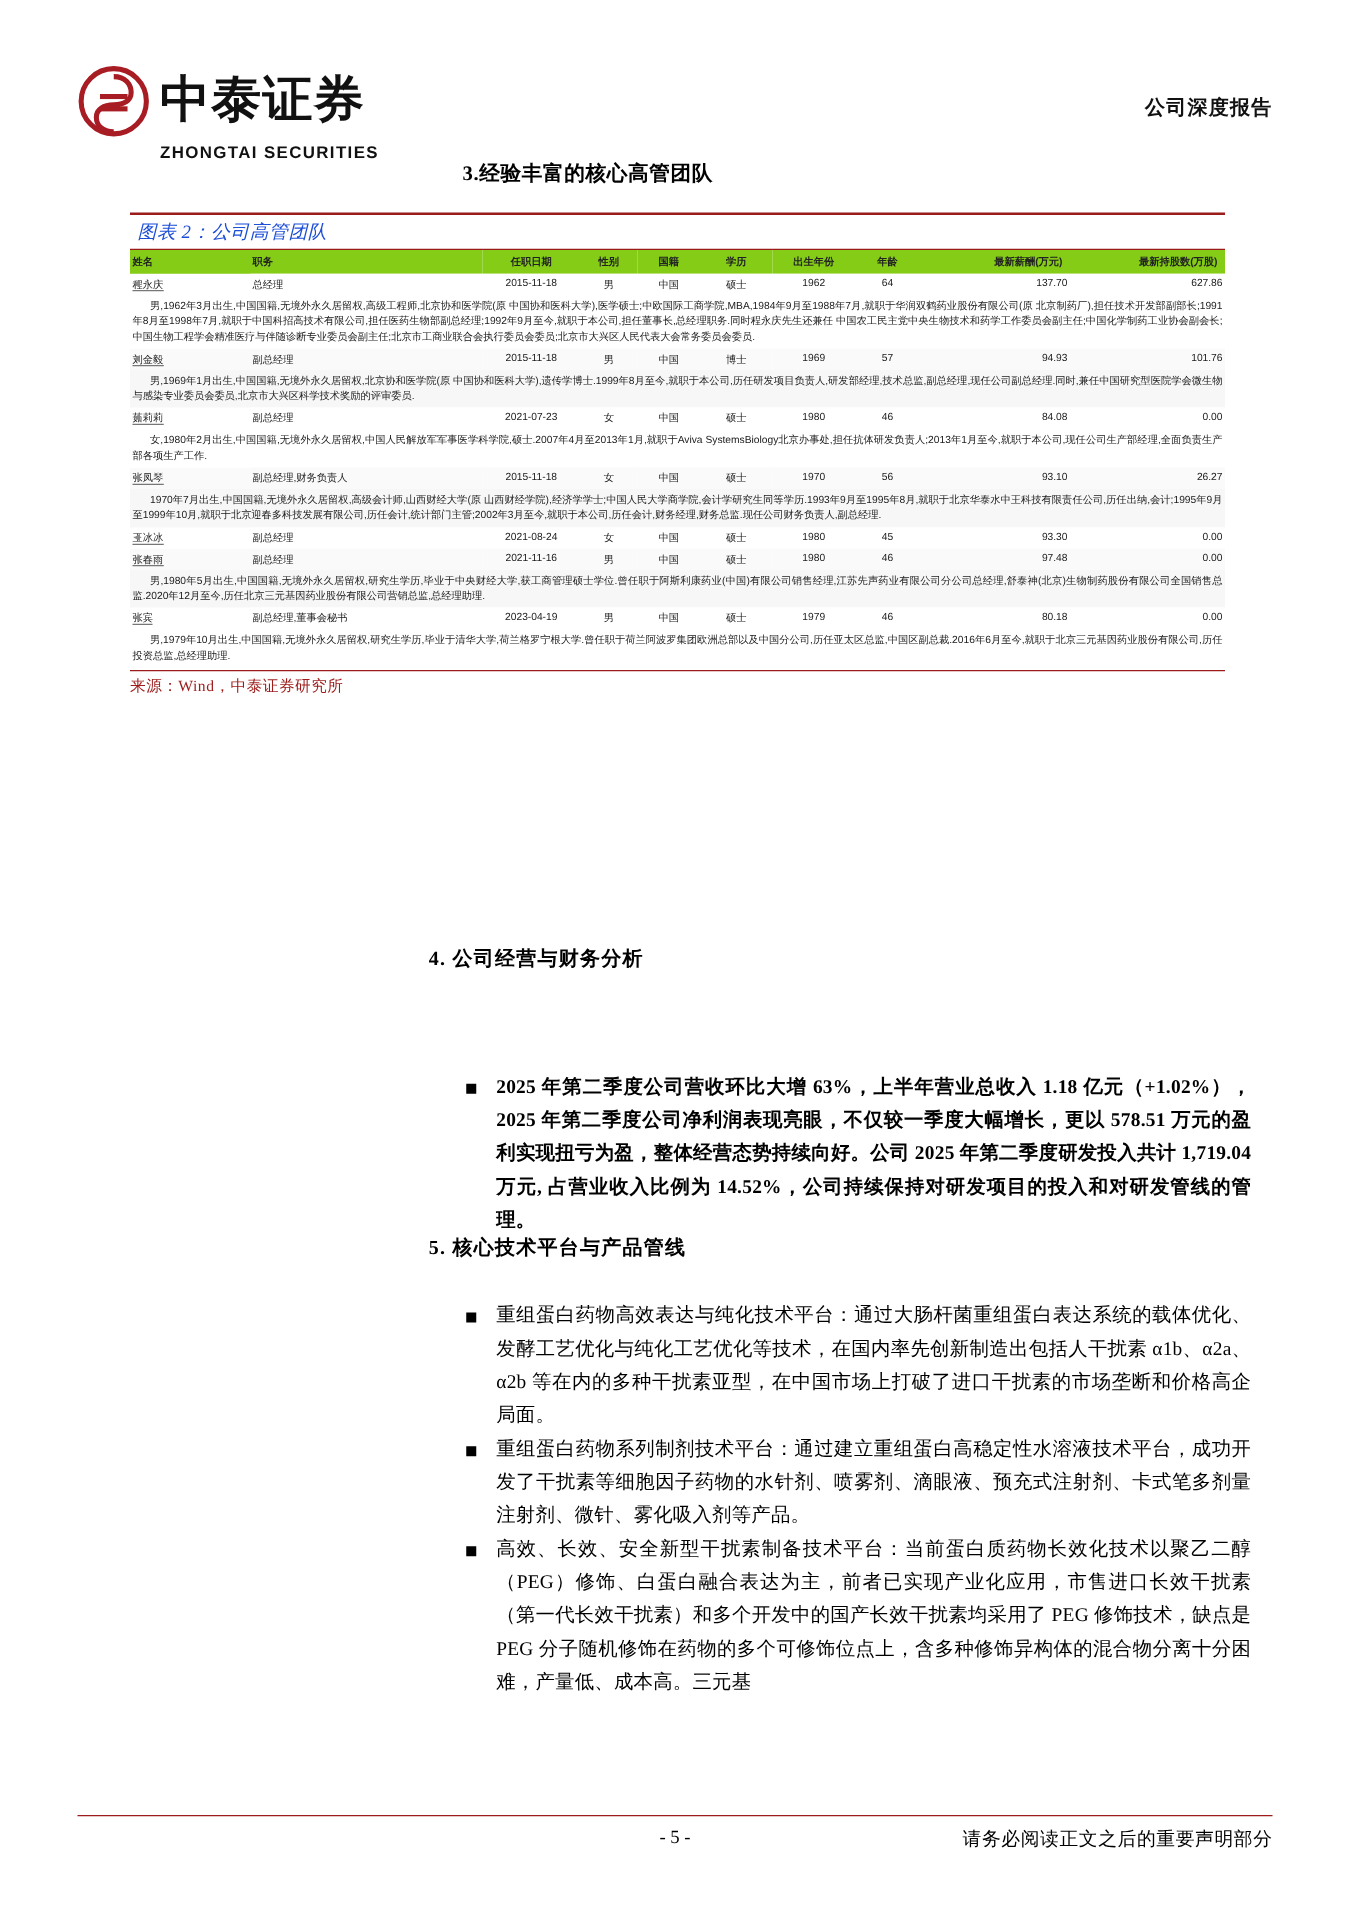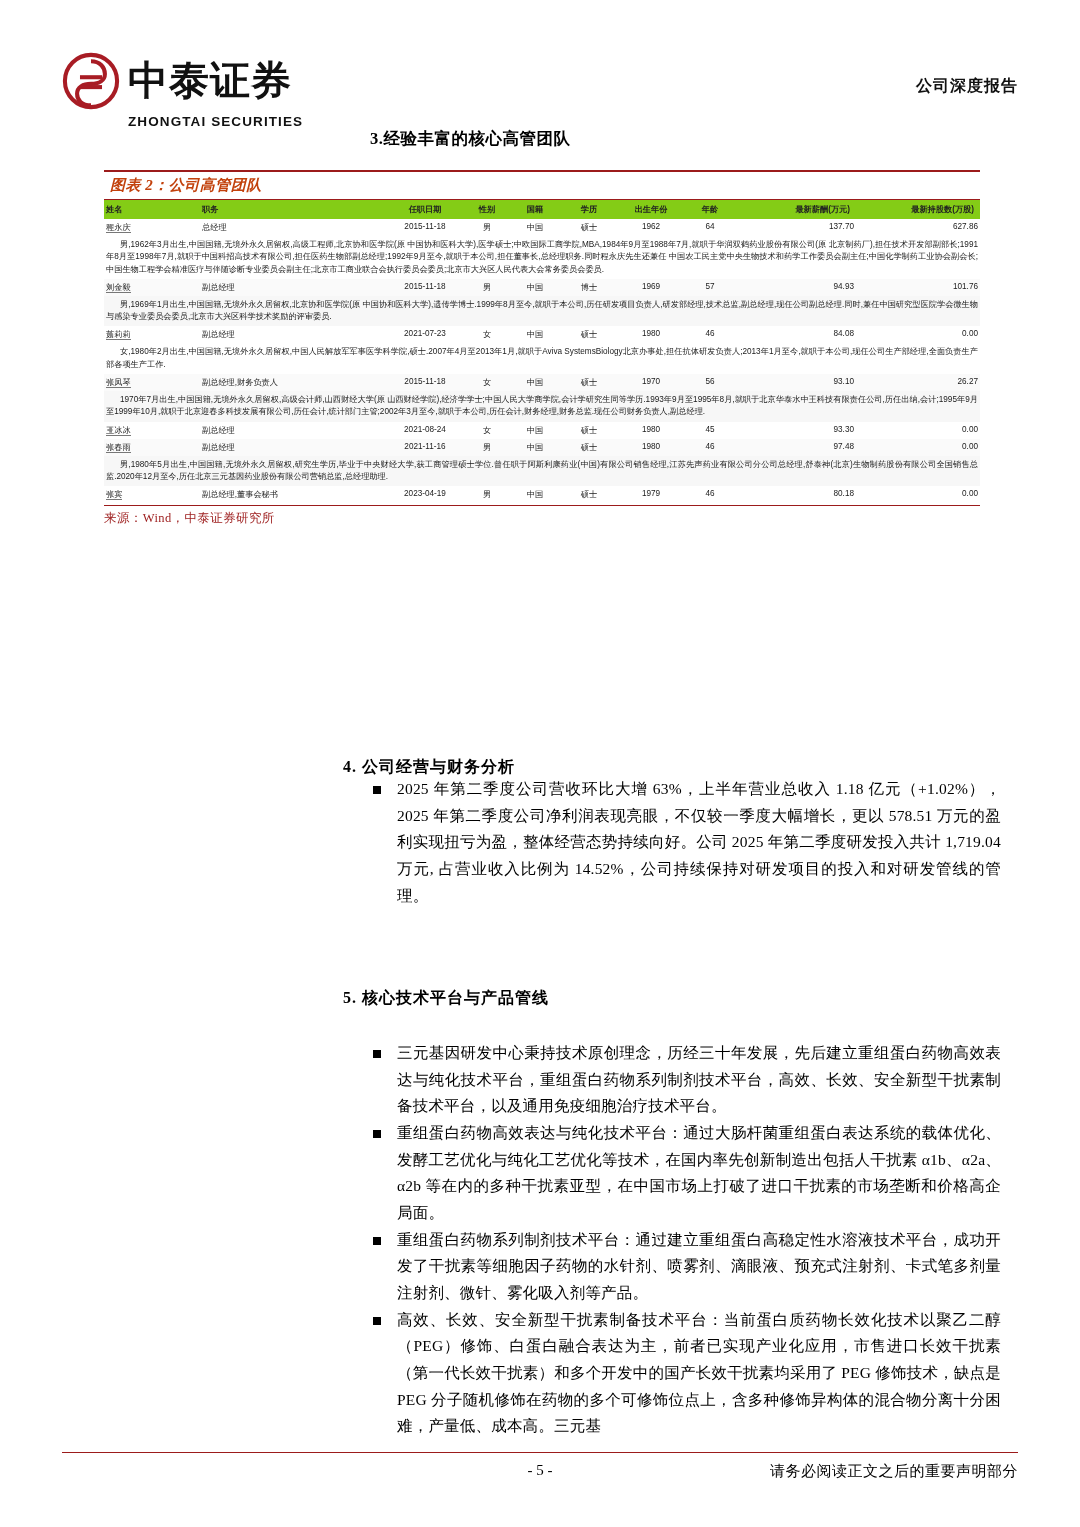--- a/index.html
+++ b/index.html
@@ -67,23 +67,23 @@
 
   
   .exhibit {
     position: absolute;
     left: 104px; top: 170px;
     width: 876px;
   }
   .exhibit-rule-top { border-top: 2px solid #9c1b1b; width: 100%; }
   .exhibit-title {
     font-size: 15px;
-    font-weight: 700;
+    font-weight: 400;
     font-style: italic;
-    color: #c2410c;
+    color: #1d4ed8;
     padding: 4px 4px 4px 6px;
     letter-spacing: 0.5px;
     font-family: "Liberation Serif", serif;
   }
   .exhibit-rule-bot { border-top: 1.5px solid #9c1b1b; width: 100%; }
 
   .exh-source {
     font-size: 12.5px;
     color: #9c1b1b;
     letter-spacing: 0.4px;
@@ -163,21 +163,21 @@
   }
   .sec4 { position: absolute; left: 343px; top: 757px; }
   .sec5 { position: absolute; left: 343px; top: 988px; }
 
   .bullets {
     position: absolute;
     font-size: 15.5px;
     line-height: 1.72;
     letter-spacing: 0.2px;
   }
-  .b4 { left: 371px; top: 776px; width: 630px; }
+  .b4 { left: 371px; top: 857px; width: 630px; font-weight: bold; }
   .b5 { left: 371px; top: 1040px; width: 630px; }
 
   .bullet {
     position: relative;
     padding-left: 26px;
     margin-bottom: 0px;
     text-align: justify;
     text-justify: inter-ideograph;
   }
   .bullet::before {
@@ -355,35 +355,37 @@
           <td>副总经理,董事会秘书</td>
           <td class="ctr">2023-04-19</td>
           <td class="ctr">男</td>
           <td class="ctr">中国</td>
           <td class="ctr">硕士</td>
           <td class="ctr">1979</td>
           <td class="ctr">46</td>
           <td class="num">80.18</td>
           <td class="num">0.00</td>
         </tr>
+        <tr class="row-desc">
+          <td colspan="10">男,1979年10月出生,中国国籍,无境外永久居留权,研究生学历,毕业于清华大学,荷兰格罗宁根大学.曾任职于荷兰阿波罗集团欧洲总部以及中国分公司,历任亚太区总监,中国区副总裁.2016年6月至今,就职于北京三元基因药业股份有限公司,历任投资总监,总经理助理.</td>
+        </tr>
       </tbody>
   </table>
 
   <div class="exhibit-rule-end"></div>
   <div class="exh-source">来源：Wind，中泰证券研究所</div>
 </div>
 
 <div class="sec-heading sec4">4. 公司经营与财务分析</div>
 <div class="bullets b4">
     <div class="bullet">2025 年第二季度公司营收环比大增 63%，上半年营业总收入 1.18 亿元（+1.02%），2025 年第二季度公司净利润表现亮眼，不仅较一季度大幅增长，更以 578.51 万元的盈利实现扭亏为盈，整体经营态势持续向好。公司 2025 年第二季度研发投入共计 1,719.04 万元, 占营业收入比例为 14.52%，公司持续保持对研发项目的投入和对研发管线的管理。</div>
   </div>
 
 <div class="sec-heading sec5">5. 核心技术平台与产品管线</div>
 <div class="bullets b5">
-    <div class="bullet">三元基因研发中心秉持技术原创理念，历经三十年发展，先后建立重组蛋白药物高效表达与纯化技术平台，重组蛋白药物系列制剂技术平台，高效、长效、安全新型干扰素制备技术平台，以及通用免疫细胞治疗技术平台。</div>
     <div class="bullet">重组蛋白药物高效表达与纯化技术平台：通过大肠杆菌重组蛋白表达系统的载体优化、发酵工艺优化与纯化工艺优化等技术，在国内率先创新制造出包括人干扰素 α1b、α2a、α2b 等在内的多种干扰素亚型，在中国市场上打破了进口干扰素的市场垄断和价格高企局面。</div>
     <div class="bullet">重组蛋白药物系列制剂技术平台：通过建立重组蛋白高稳定性水溶液技术平台，成功开发了干扰素等细胞因子药物的水针剂、喷雾剂、滴眼液、预充式注射剂、卡式笔多剂量注射剂、微针、雾化吸入剂等产品。</div>
     <div class="bullet">高效、长效、安全新型干扰素制备技术平台：当前蛋白质药物长效化技术以聚乙二醇（PEG）修饰、白蛋白融合表达为主，前者已实现产业化应用，市售进口长效干扰素（第一代长效干扰素）和多个开发中的国产长效干扰素均采用了 PEG 修饰技术，缺点是 PEG 分子随机修饰在药物的多个可修饰位点上，含多种修饰异构体的混合物分离十分困难，产量低、成本高。三元基</div>
   </div>
 
 <div class="footer-rule"></div>
 <div class="footer-page">- 5 -</div>
 <div class="footer-note">请务必阅读正文之后的重要声明部分</div>
 
 </body></html>

